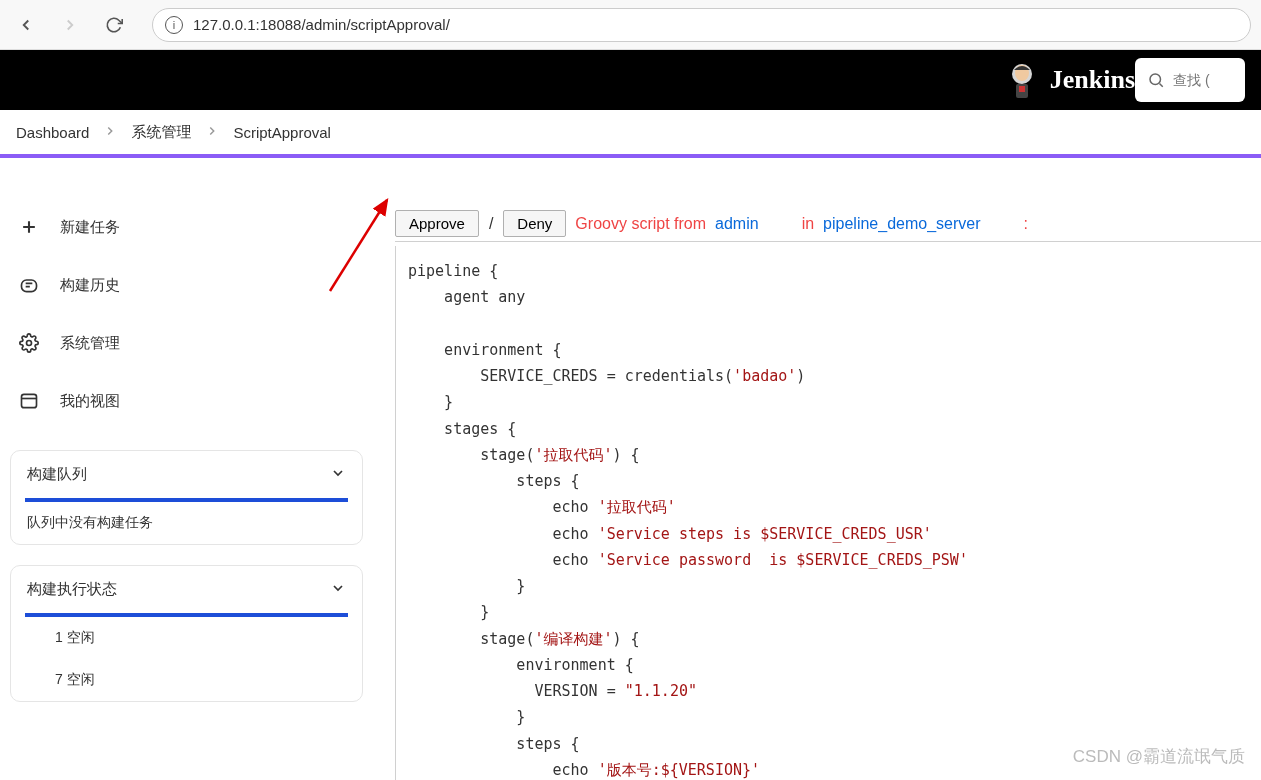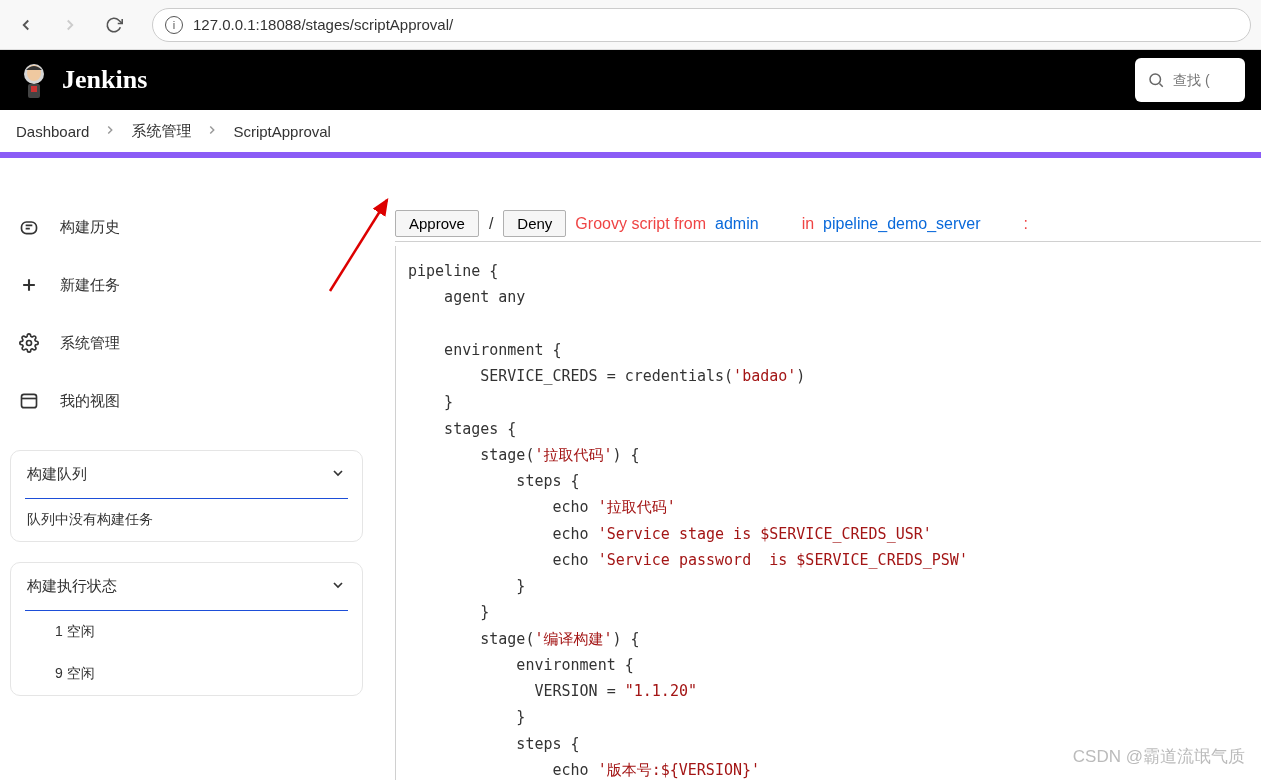--- a/index.html
+++ b/index.html
@@ -7,45 +7,45 @@
 
     
     .browser-chrome { height: 50px; display: flex; align-items: center; padding: 0 10px; gap: 12px; border-bottom: 1px solid #ddd; background: #f8f8f8; }
     .nav-btn { width: 32px; height: 32px; display: flex; align-items: center; justify-content: center; color: #555; }
     .nav-btn.disabled { color: #ccc; }
     .address-bar { flex: 1; height: 34px; border: 1px solid #ccc; border-radius: 17px; display: flex; align-items: center; padding: 0 12px; gap: 10px; background: #fff; margin-left: 10px; }
     .info-icon { width: 18px; height: 18px; border: 1.5px solid #555; border-radius: 50%; display: flex; align-items: center; justify-content: center; font-size: 11px; color: #555; }
     .url-text { color: #333; font-size: 15px; }
 
     
-    .jenkins-header { height: 60px; background: #000; display: flex; align-items: center; padding: 0 16px; justify-content: space-between; }
+    .jenkins-header { height: 60px; background: #000; display: flex; align-items: center; padding: 0 16px; justify-content: flex-end; }
     .jenkins-brand { display: flex; align-items: center; gap: 10px; }
     .jenkins-logo { width: 36px; height: 40px; position: relative; }
     .jenkins-title { color: #fff; font-size: 26px; font-weight: bold; font-family: Georgia, serif; }
     .search-box { background: #fff; border-radius: 6px; height: 44px; display: flex; align-items: center; padding: 0 12px; gap: 8px; min-width: 110px; }
     .search-box input { border: none; outline: none; font-size: 14px; width: 60px; }
 
     
-    .breadcrumb-bar { height: 48px; display: flex; align-items: center; padding: 0 6px; border-bottom: 6px solid #8b5cf6; background: #fff; gap: 4px; }
+    .breadcrumb-bar { height: 48px; display: flex; align-items: center; padding: 0 6px; border-bottom: 4px solid #8b5cf6; background: #fff; gap: 4px; }
     .breadcrumb-item { color: #333; padding: 8px 10px; font-size: 15px; }
     .breadcrumb-sep { color: #999; }
 
     
     .main-layout { display: flex; }
     .sidebar { width: 395px; padding: 40px 22px 0 0; }
     .content { flex: 1; padding-top: 52px; position: relative; }
 
     
     .sidebar-menu { list-style: none; padding-left: 8px; }
     .sidebar-menu li { display: flex; align-items: center; gap: 20px; padding: 18px 10px; font-size: 15px; cursor: pointer; }
     .sidebar-icon { width: 22px; height: 22px; display: flex; align-items: center; justify-content: center; }
 
     .sidebar-section { margin: 20px 10px 0 10px; border: 1px solid #e5e5e5; border-radius: 10px; padding: 0 14px; }
     .section-header { display: flex; justify-content: space-between; align-items: center; padding: 14px 2px; font-size: 15px; }
-    .section-header.underlined { border-bottom: 1px solid #1d4ed8; }
+    .section-header.underlined { border-bottom: 4px solid #1d4ed8; }
     .section-body { padding: 12px 2px; font-size: 14px; color: #333; }
     .section-body.empty { color: #333; }
     .executor-row { padding: 12px 2px; font-size: 14px; margin-left: 28px; }
 
     
     .approval-row { display: flex; align-items: center; gap: 9px; padding: 0 2px 4px 0; border-bottom: 1px solid #d0d0d0; flex-wrap: wrap; }
     .btn { background: #f6f6f6; border: 1px solid #b0b0b0; padding: 4px 13px; font-size: 15px; cursor: pointer; border-radius: 2px; }
     .slash { color: #333; padding: 0 1px; font-size: 16px; }
     .approval-text { font-size: 16px; color: #ef4444; }
     .link-blue { color: #0969da; }
@@ -76,21 +76,21 @@
       </svg>
   </div>
   <div class="nav-btn">
     <svg width="18" height="18" viewBox="0 0 24 24" fill="none" stroke="#555" stroke-width="2.2">
         <path d="M23 4v6h-6"></path>
         <path d="M20.49 15a9 9 0 1 1-2.12-9.36L23 10"></path>
       </svg>
   </div>
   <div class="address-bar">
     <span class="info-icon">i</span>
-    <span class="url-text">127.0.0.1:18088/stages/scriptApproval/</span>
+    <span class="url-text">127.0.0.1:18088/admin/scriptApproval/</span>
   </div>
 </div>
 
 <div class="jenkins-header">
   <div class="jenkins-brand">
     <div class="jenkins-logo">
       <svg width="36" height="40" viewBox="0 0 36 40">
         <circle cx="18" cy="14" r="10" fill="#d6d6d6"></circle>
         <ellipse cx="18" cy="13" rx="7" ry="8" fill="#f0c9a0"></ellipse>
         <path d="M10 10 Q18 2 26 10" fill="#333"></path>
@@ -119,34 +119,34 @@
         <path d="M9 18l6-6-6-6"></path>
       </svg></span>
   <span class="breadcrumb-item">ScriptApproval</span>
 </div>
 
 <div class="main-layout">
   <div class="sidebar">
     <ul class="sidebar-menu">
       <li>
         <span class="sidebar-icon">
+            <svg width="20" height="20" viewBox="0 0 24 24" fill="none" stroke="#333" stroke-width="2.5">
+              <path d="M12 5v14M5 12h14"></path>
+            </svg>
+          </span>
+        <span>新建任务</span>
+      </li>
+      <li>
+        <span class="sidebar-icon">
             <svg width="20" height="20" viewBox="0 0 24 24" fill="none" stroke="#333" stroke-width="2">
               <rect x="3" y="6" width="18" height="14" rx="6"></rect>
               <path d="M8 10h8M8 14h5"></path>
             </svg>
           </span>
         <span>构建历史</span>
-      </li>
-      <li>
-        <span class="sidebar-icon">
-            <svg width="20" height="20" viewBox="0 0 24 24" fill="none" stroke="#333" stroke-width="2.5">
-              <path d="M12 5v14M5 12h14"></path>
-            </svg>
-          </span>
-        <span>新建任务</span>
       </li>
       <li>
         <span class="sidebar-icon">
             <svg width="20" height="20" viewBox="0 0 24 24" fill="none" stroke="#333" stroke-width="2">
               <circle cx="12" cy="12" r="3"></circle>
               <path d="M19.4 15a1.65 1.65 0 0 0 .33 1.82l.06.06a2 2 0 1 1-2.83 2.83l-.06-.06a1.65 1.65 0 0 0-1.82-.33 1.65 1.65 0 0 0-1 1.51V21a2 2 0 0 1-4 0v-.09a1.65 1.65 0 0 0-1-1.51 1.65 1.65 0 0 0-1.82.33l-.06.06a2 2 0 1 1-2.83-2.83l.06-.06a1.65 1.65 0 0 0 .33-1.82 1.65 1.65 0 0 0-1.51-1H3a2 2 0 0 1 0-4h.09a1.65 1.65 0 0 0 1.51-1 1.65 1.65 0 0 0-.33-1.82l-.06-.06a2 2 0 1 1 2.83-2.83l.06.06a1.65 1.65 0 0 0 1.82.33h0a1.65 1.65 0 0 0 1-1.51V3a2 2 0 0 1 4 0v.09a1.65 1.65 0 0 0 1 1.51h0a1.65 1.65 0 0 0 1.82-.33l.06-.06a2 2 0 1 1 2.83 2.83l-.06.06a1.65 1.65 0 0 0-.33 1.82v0a1.65 1.65 0 0 0 1.51 1H21a2 2 0 0 1 0 4h-.09a1.65 1.65 0 0 0-1.51 1z"></path>
             </svg>
           </span>
         <span>系统管理</span>
       </li>
@@ -172,21 +172,21 @@
     </div>
 
     <div class="sidebar-section">
       <div class="section-header underlined">
         <span>构建执行状态</span>
         <span><svg width="16" height="16" viewBox="0 0 24 24" fill="none" stroke="#333" stroke-width="2.5">
               <path d="M6 9l6 6 6-6"></path>
             </svg></span>
       </div>
       <div class="executor-row">1  空闲</div>
-      <div class="executor-row">9  空闲</div>
+      <div class="executor-row">7  空闲</div>
     </div>
   </div>
 
   <div class="content">
     <svg class="arrow-annotation" width="150" height="120">
       <defs>
           <marker id="arrowhead" markerWidth="8" markerHeight="8" refX="6" refY="3" orient="auto">
             <polygon points="0 0, 7 3, 0 6" fill="#d00"></polygon>
           </marker>
         </defs>
@@ -207,21 +207,21 @@
     <div class="code-block" id="code-block"><span>pipeline {
     agent any
 
     environment {
         SERVICE_CREDS = credentials(</span><span class="code-str">'badao'</span><span>)
     }
     stages {
         stage(</span><span class="code-str">'拉取代码'</span><span>) {
             steps {
                 echo </span><span class="code-str">'拉取代码'</span><span>
-                echo </span><span class="code-str">'Service stage is $SERVICE_CREDS_USR'</span><span>
+                echo </span><span class="code-str">'Service steps is $SERVICE_CREDS_USR'</span><span>
                 echo </span><span class="code-str">'Service password  is $SERVICE_CREDS_PSW'</span><span>
             }
         }
         stage(</span><span class="code-str">'编译构建'</span><span>) {
             environment {
               VERSION = </span><span class="code-str">"1.1.20"</span><span>
             }
             steps {
                 echo </span><span class="code-str">'版本号:${VERSION}'</span><span></span></div>
   </div>

